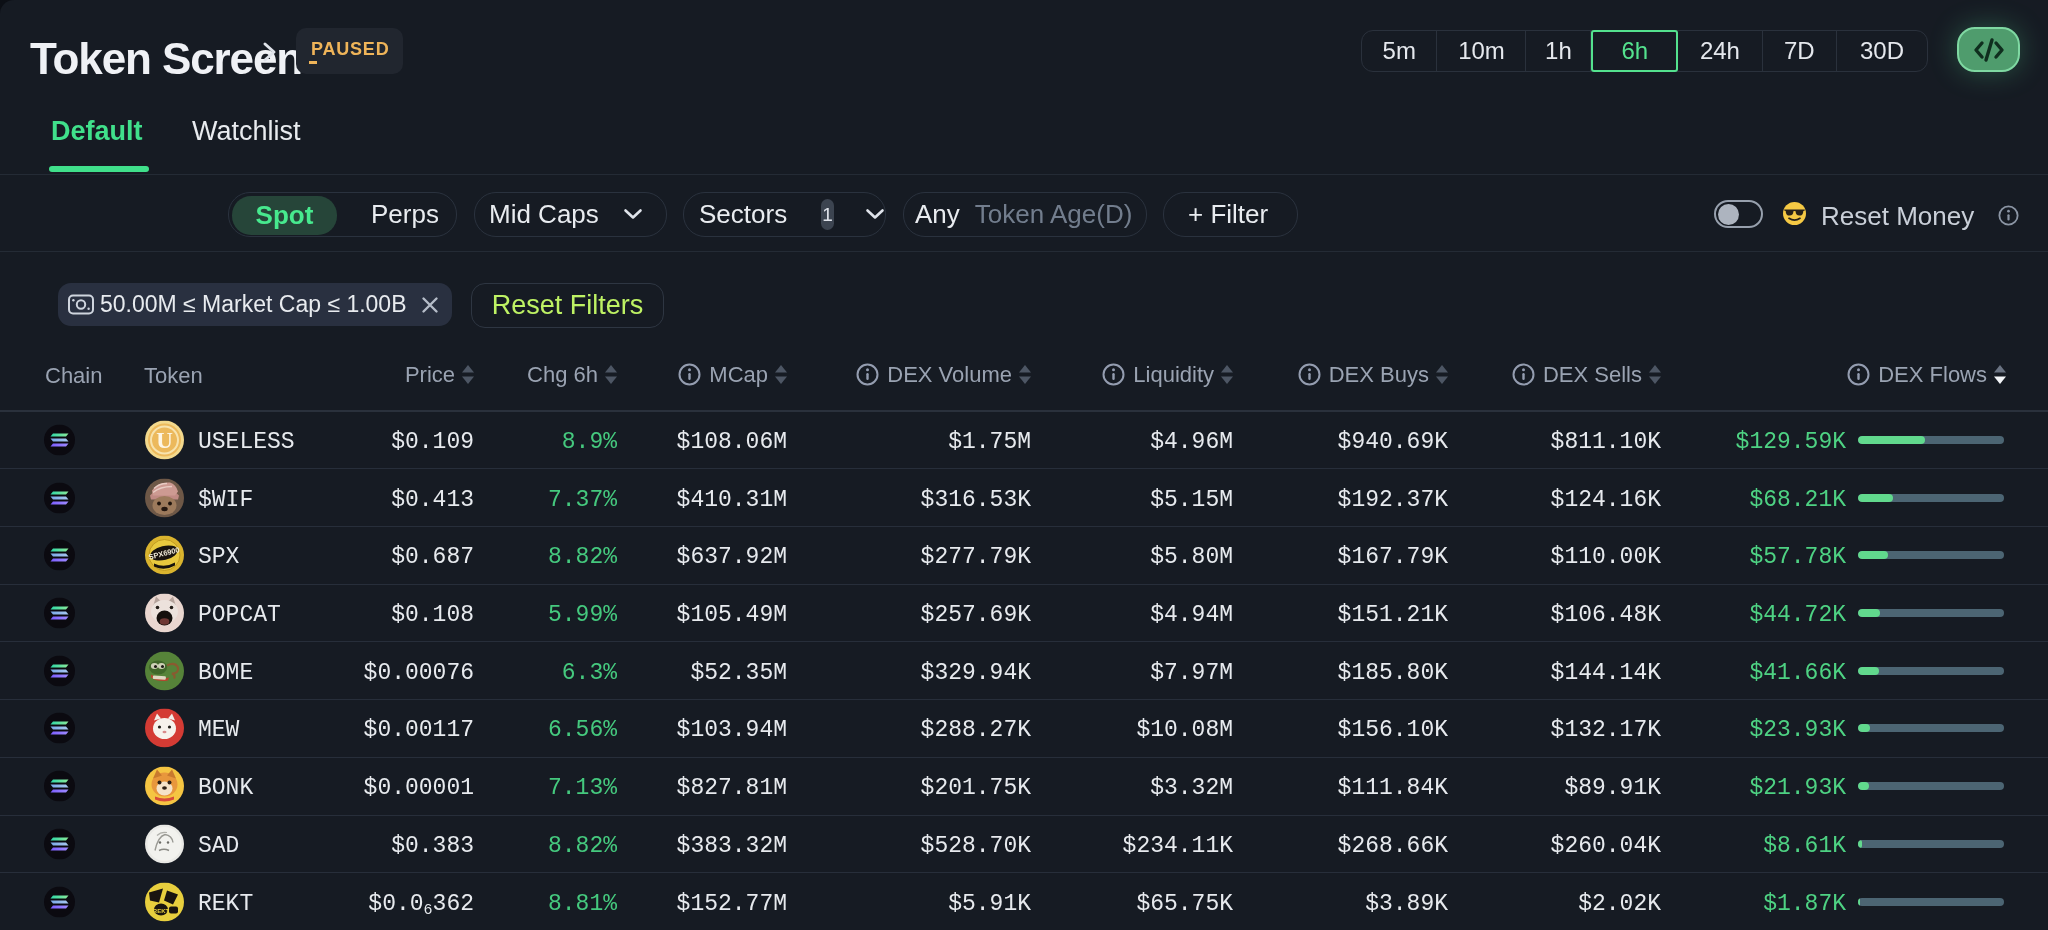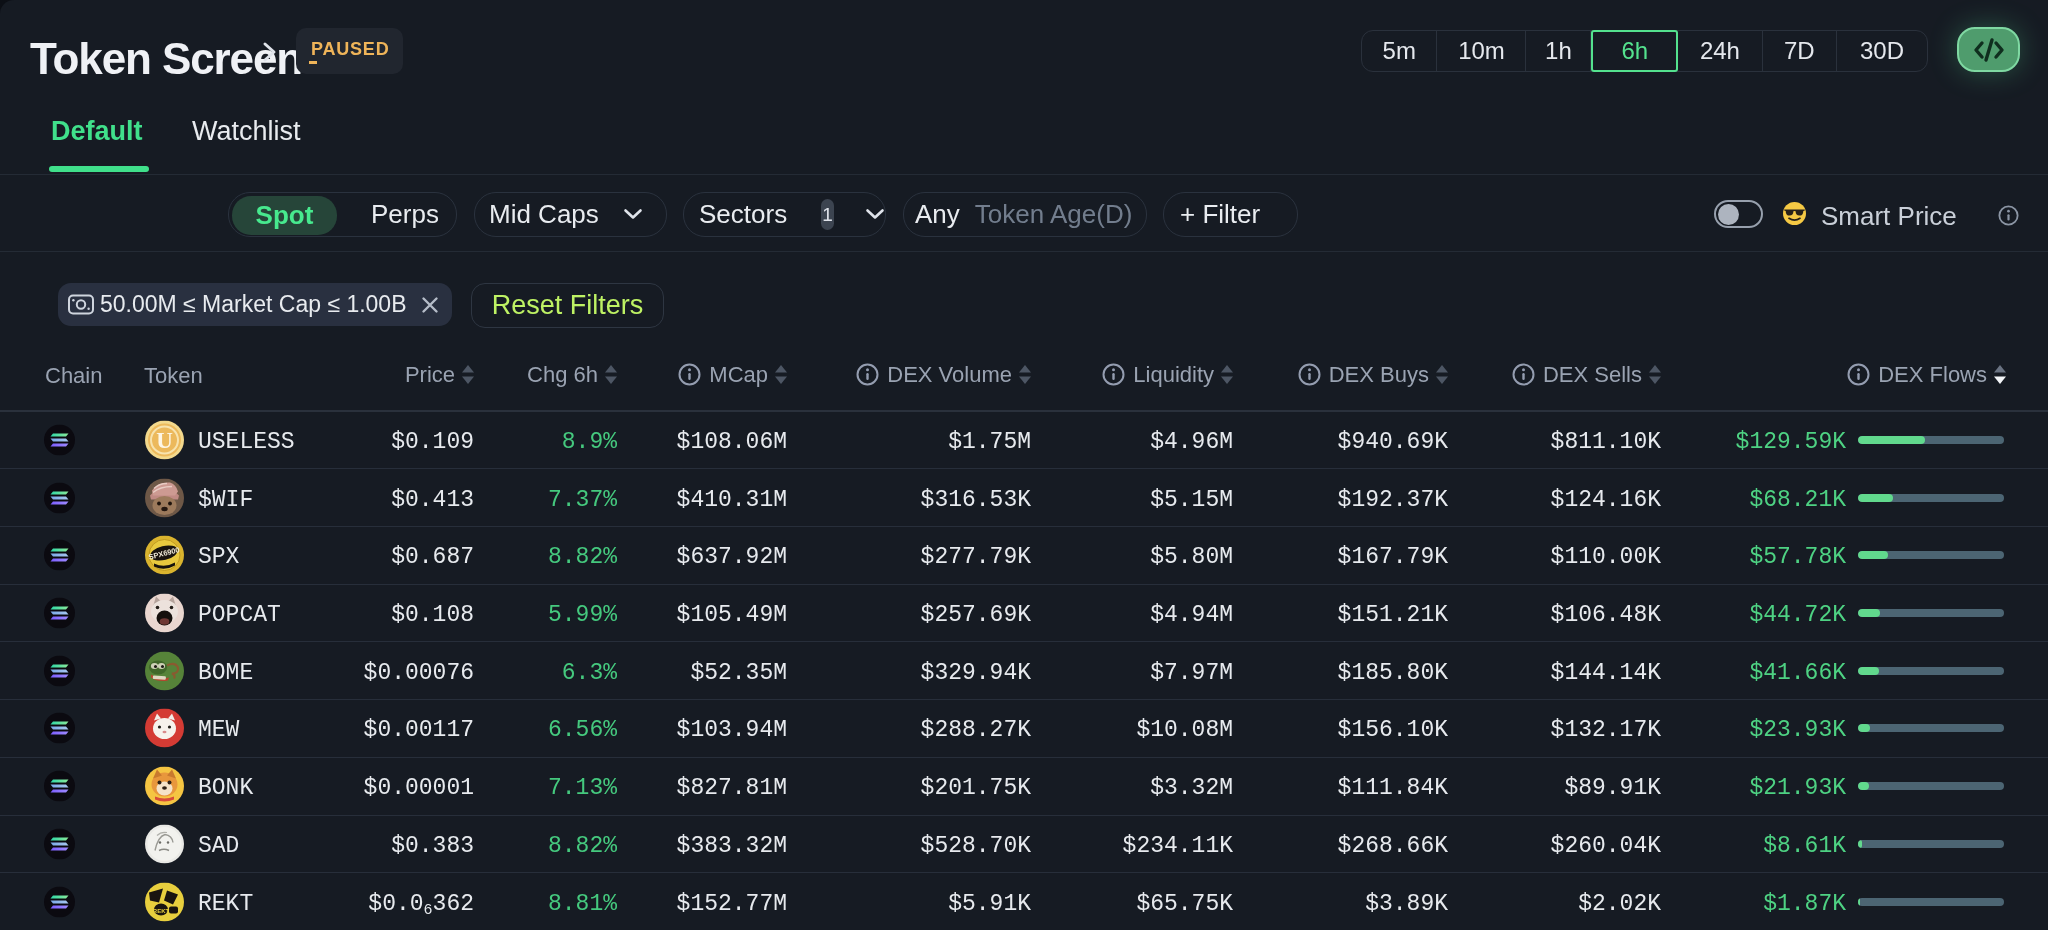--- a/index.html
+++ b/index.html
@@ -98,31 +98,31 @@
 <span style="margin-left:12px; width:31px; height:31px; border-radius:16px; background:#3c4450; display:inline-flex; align-items:center; justify-content:center; font-size:19px; color:#dfe3ea;">1</span>
 <span style="margin-left:9px"><svg width="20" height="12" viewBox="0 0 20 12" fill="none">
           <path d="M2.5 2.5 L10 9.5 L17.5 2.5" stroke="#dfe3ea" stroke-width="2.6" stroke-linecap="round" stroke-linejoin="round"></path>
         </svg></span>
 </div>
 <div class="pill" style="left:903px; width:244px;">
 <span class="txt" style="margin-left:11px">Any</span>
 <span class="txt gray" style="margin-left:15px">Token Age(D)</span>
 </div>
 <div class="pill" style="left:1163px; width:135px;">
-<span class="txt" style="margin-left:16px">+ Filter</span>
+<span class="txt" style="margin-left:24px">+ Filter</span>
 </div>
 
 <div class="abs" style="left:1714px; top:200px; width:49px; height:28px; border:2px solid #97a0ad; border-radius:15px;"></div>
 <div class="abs" style="left:1718px; top:204px; width:21px; height:21px; border-radius:50%; background:#adb4bf;"></div>
 <svg class="abs" style="left:1783px; top:202px" width="23" height="23" viewBox="0 0 23 23">
       <circle cx="11.5" cy="11.5" r="11.5" fill="#f5c944"></circle>
       <path d="M1.2 7.6 L21.8 7.6 L21.8 8.6 L20.3 8.9 Q20.3 13.6 16.4 13.6 Q12.7 13.6 12.6 9.3 Q11.5 8.8 10.4 9.3 Q10.3 13.6 6.6 13.6 Q2.7 13.6 2.7 8.9 L1.2 8.6 Z" fill="#26211a"></path>
       <path d="M6 16.3 Q11.5 20 17 16.3" stroke="#26211a" stroke-width="1.7" fill="none" stroke-linecap="round"></path>
     </svg>
-<span class="abs" style="left:1821px; top:201px; font-size:26px; color:#c9cfd8;">Smart Price</span>
+<span class="abs" style="left:1821px; top:201px; font-size:26px; color:#c9cfd8;">Reset Money</span>
 <svg class="abs" style="left:1998px; top:205px" width="21" height="21" viewBox="0 0 23 23">
       <circle cx="11.5" cy="11.5" r="10" fill="none" stroke="#8b95a4" stroke-width="2"></circle>
       <rect x="10.3" y="10" width="2.4" height="7" rx="1.2" fill="#8b95a4"></rect>
       <circle cx="11.5" cy="6.8" r="1.5" fill="#8b95a4"></circle>
     </svg>
 
 <div id="chip">
 <svg style="margin-left:10px" width="26" height="21" viewBox="0 0 26 21" fill="none">
         <rect x="1" y="1.5" width="24" height="18" rx="4" stroke="#cfd5de" stroke-width="2"></rect>
         <circle cx="13" cy="10.5" r="4.2" stroke="#cfd5de" stroke-width="2"></circle>

